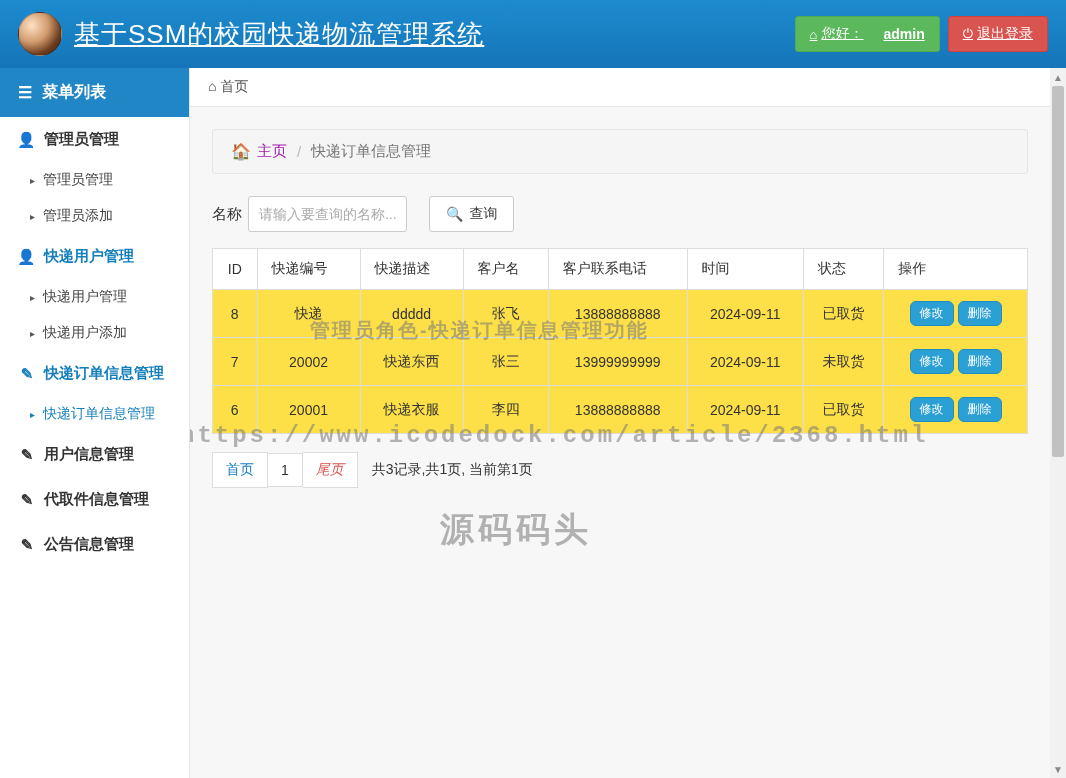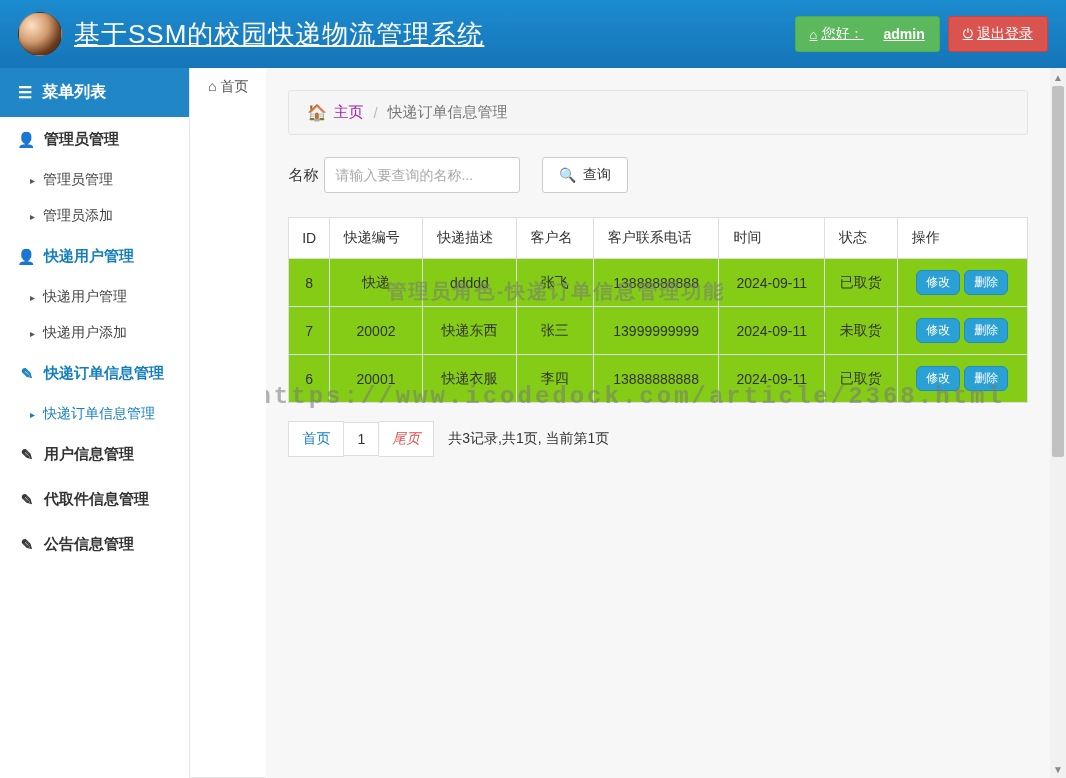--- a/index.html
+++ b/index.html
@@ -12,21 +12,21 @@
 .topbar-spacer { flex: 1; }
 .btn { border: none; border-radius: 3px; padding: 8px 14px; font-size: 14px; cursor: pointer; color: #fff; display: inline-flex; align-items: center; }
 .btn-success { background: #5cb85c; border: 1px solid #4cae4c; }
 .btn-danger  { background: #d9534f; border: 1px solid #d43f3a; margin-left: 8px; }
 .btn .ic { margin-right: 4px; font-size: 13px; }
 .btn-label-strong { font-weight: 700; margin-left: 20px; }
 
 
 .layout { display: flex; height: calc(778px - 68px); }
 .sidebar { width: 190px; background: #fff; border-right: 1px solid #e6e6e6; overflow-y: auto; }
-.main { flex: 1; display: flex; flex-direction: row; background: #fff; position: relative; }
+.main { flex: 1; display: flex; flex-direction: column; background: #fff; position: relative; }
 .scrollbar { width: 16px; background: #f1f1f1; display: flex; flex-direction: column; align-items: center; }
 .scroll-arrow { width: 100%; height: 18px; display: flex; align-items: center; justify-content: center; color: #888; font-size: 10px; }
 .scroll-track { flex: 1; width: 100%; position: relative; }
 .scroll-thumb { position: absolute; left: 2px; right: 2px; top: 0; height: 55%; background: #c1c1c1; border-radius: 2px; }
 
 
 .menu-header { background: #2186c6; color: #fff; padding: 14px 18px; font-size: 16px; font-weight: 700; display: flex; align-items: center; }
 .menu-header .ic { margin-right: 10px; }
 .group-title { padding: 13px 18px; font-size: 15px; font-weight: 700; color: #333; display: flex; align-items: center; cursor: pointer; border-bottom: 0; }
 .group-title.active { color: #157fbc; }
@@ -43,27 +43,27 @@
 
 .content { padding: 22px; flex: 1; background: #f7f7f7; overflow: auto; position: relative; }
 .card-crumb { background: #f5f5f5; border: 1px solid #e4e4e4; border-radius: 3px; padding: 12px 18px; font-size: 15px; display: flex; align-items: center; }
 .card-crumb .home-ic { margin-right: 6px; font-size: 16px; }
 .card-crumb a { color: #a21caf; text-decoration: none; }
 .card-crumb .sep { margin: 0 10px; color: #bbb; }
 .card-crumb .cur { color: #777; }
 
 .search-row { margin-top: 22px; display: flex; align-items: center; font-size: 15px; }
 .search-label { margin-right: 6px; color: #333; }
-.search-input { height: 36px; width: 196px; border: 1px solid #ccc; border-radius: 3px; padding: 0 10px; font-size: 14px; color: #555; }
+.search-input { height: 36px; width: 159px; border: 1px solid #ccc; border-radius: 3px; padding: 0 10px; font-size: 14px; color: #555; }
 .search-input::placeholder { color: #aaa; }
 .search-btn { margin-left: 22px; height: 36px; padding: 0 16px; border: 1px solid #ccc; background: #fff; border-radius: 3px; font-size: 14px; color: #333; cursor: pointer; display: inline-flex; align-items: center; }
 .search-btn .ic { margin-right: 6px; }
 
 
-.tbl { margin-top: 24px; width: 100%; border-collapse: collapse; background: #84cc16; font-size: 14px; }
+.tbl { margin-top: 16px; width: 100%; border-collapse: collapse; background: #fde047; font-size: 14px; }
 .tbl th, .tbl td { border: 1px solid #ddd; padding: 11px 10px; text-align: center; color: #333; }
 .tbl th { font-weight: 400; text-align: left; padding-left: 14px; background: #fff; }
 .tbl th:first-child { text-align: center; padding-left: 10px; }
 .op-btn { background: #2aa0d4; border: 1px solid #208dbf; color: #fff; border-radius: 6px; padding: 3px 9px; font-size: 12px; cursor: pointer; }
 .op-btn + .op-btn { margin-left: 4px; }
 
 
 .pager { margin-top: 18px; display: flex; align-items: center; font-size: 14px; }
 .pager .cell { border: 1px solid #ddd; padding: 8px 13px; background: #fff; color: #157fbc; cursor: pointer; }
 .pager .cell.cur { color: #333; }
@@ -227,20 +227,21 @@
 
       <div class="pager">
         <div class="cell">首页</div>
         <div class="cell cur">1</div>
         <div class="cell last">尾页</div>
         <div class="pager-info">共3记录,共1页, 当前第1页</div>
       </div>
 
       <div class="wm wm2">管理员角色-快递订单信息管理功能</div>
       <div class="wm wm3">https://www.icodedock.com/article/2368.html</div>
+      <div class="wm wm4">源码码头</div>
     </div>
   </div>
 
   <div class="scrollbar">
     <div class="scroll-arrow">▲</div>
     <div class="scroll-track">
       <div class="scroll-thumb"></div>
     </div>
     <div class="scroll-arrow">▼</div>
   </div>

